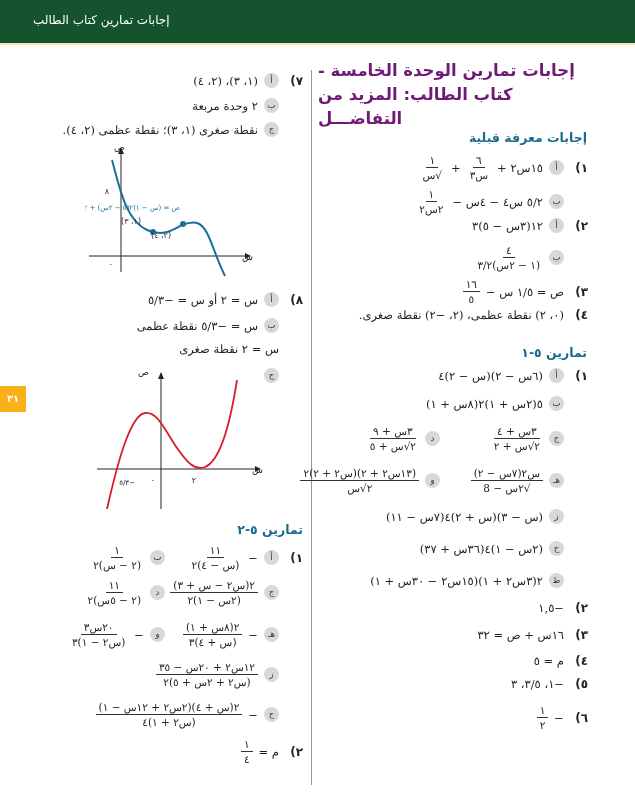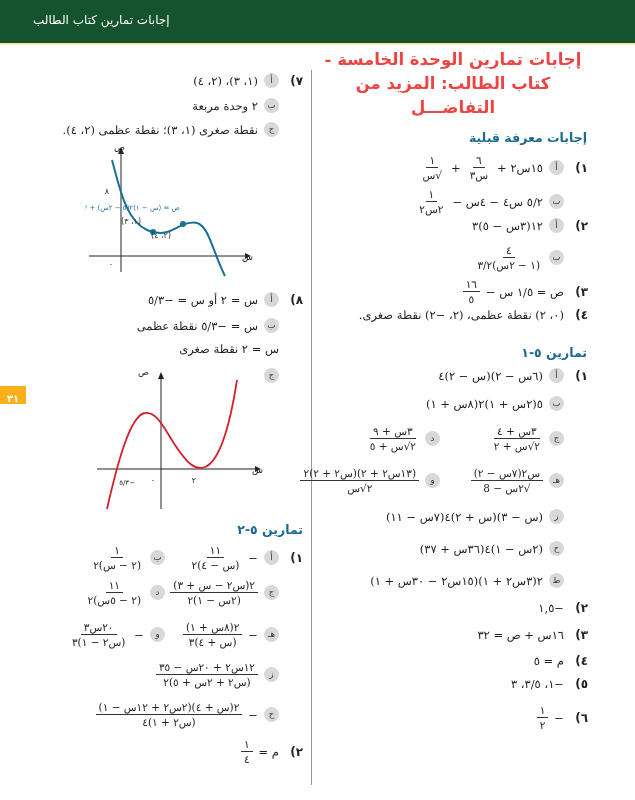--- a/index.html
+++ b/index.html
@@ -2,26 +2,26 @@
 <html><head>
 <meta charset="utf-8">
 <style>
   html, body { margin:0; padding:0; }
   body { width:635px; height:800px; background:#fff; position:relative; overflow:hidden;
          font-family:"DejaVu Serif", serif; color:#222; direction:rtl; }
   .topbar { position:absolute; left:0; top:0; width:635px; height:43px; background:#14532d; }
   .topbar .title { position:absolute; left:33px; top:13px; color:#fff; font-family:"DejaVu Sans", sans-serif;
                    font-size:12px; direction:rtl; }
   .topbar .line { position:absolute; left:0; top:43px; width:635px; height:2px; background:#fce7b0; }
-  .pagetab { position:absolute; left:0; top:386px; width:26px; height:18px; background:#f9b019; color:#fff;
+  .pagetab { position:absolute; left:0; top:386px; width:26px; height:26px; background:#f9b019; color:#fff;
              font-family:"DejaVu Sans", sans-serif; font-size:10px; font-weight:bold; text-align:center; line-height:26px; }
   .divider { position:absolute; left:311px; top:70px; width:1px; height:715px; background:#999; }
 
-  .main-title { position:absolute; right:47px; top:48px; color:#ef4444; font-family:"DejaVu Sans", sans-serif;
-                font-weight:bold; font-size:16.5px; line-height:24px; text-align:center; width:270px; }
+  .main-title { position:absolute; right:47px; top:59px; color:#701a75; font-family:"DejaVu Sans", sans-serif;
+                font-weight:bold; font-size:16.5px; line-height:24px; text-align:left; width:270px; }
   .section { position:absolute; color:#1b6a8d; font-family:"DejaVu Sans", sans-serif; font-weight:bold; font-size:12.5px; }
 
   .row { position:absolute; display:flex; align-items:center; gap:6px; font-size:11.5px; white-space:nowrap; direction:rtl; }
   .num { font-family:"DejaVu Sans", sans-serif; font-weight:bold; font-size:12px; width:18px; text-align:right; }
   .badge { display:inline-block; width:15px; height:15px; border-radius:50%; background:#d8d8d8; color:#333;
            font-family:"DejaVu Sans", sans-serif; font-size:8.5px; text-align:center; line-height:15px; }
   .frac { display:inline-flex; flex-direction:column; align-items:center; vertical-align:middle; font-size:10.5px; line-height:14px; }
   .frac .n { border-bottom:1px solid #333; padding:0 3px; }
   .frac .d { padding:0 3px; }
 

